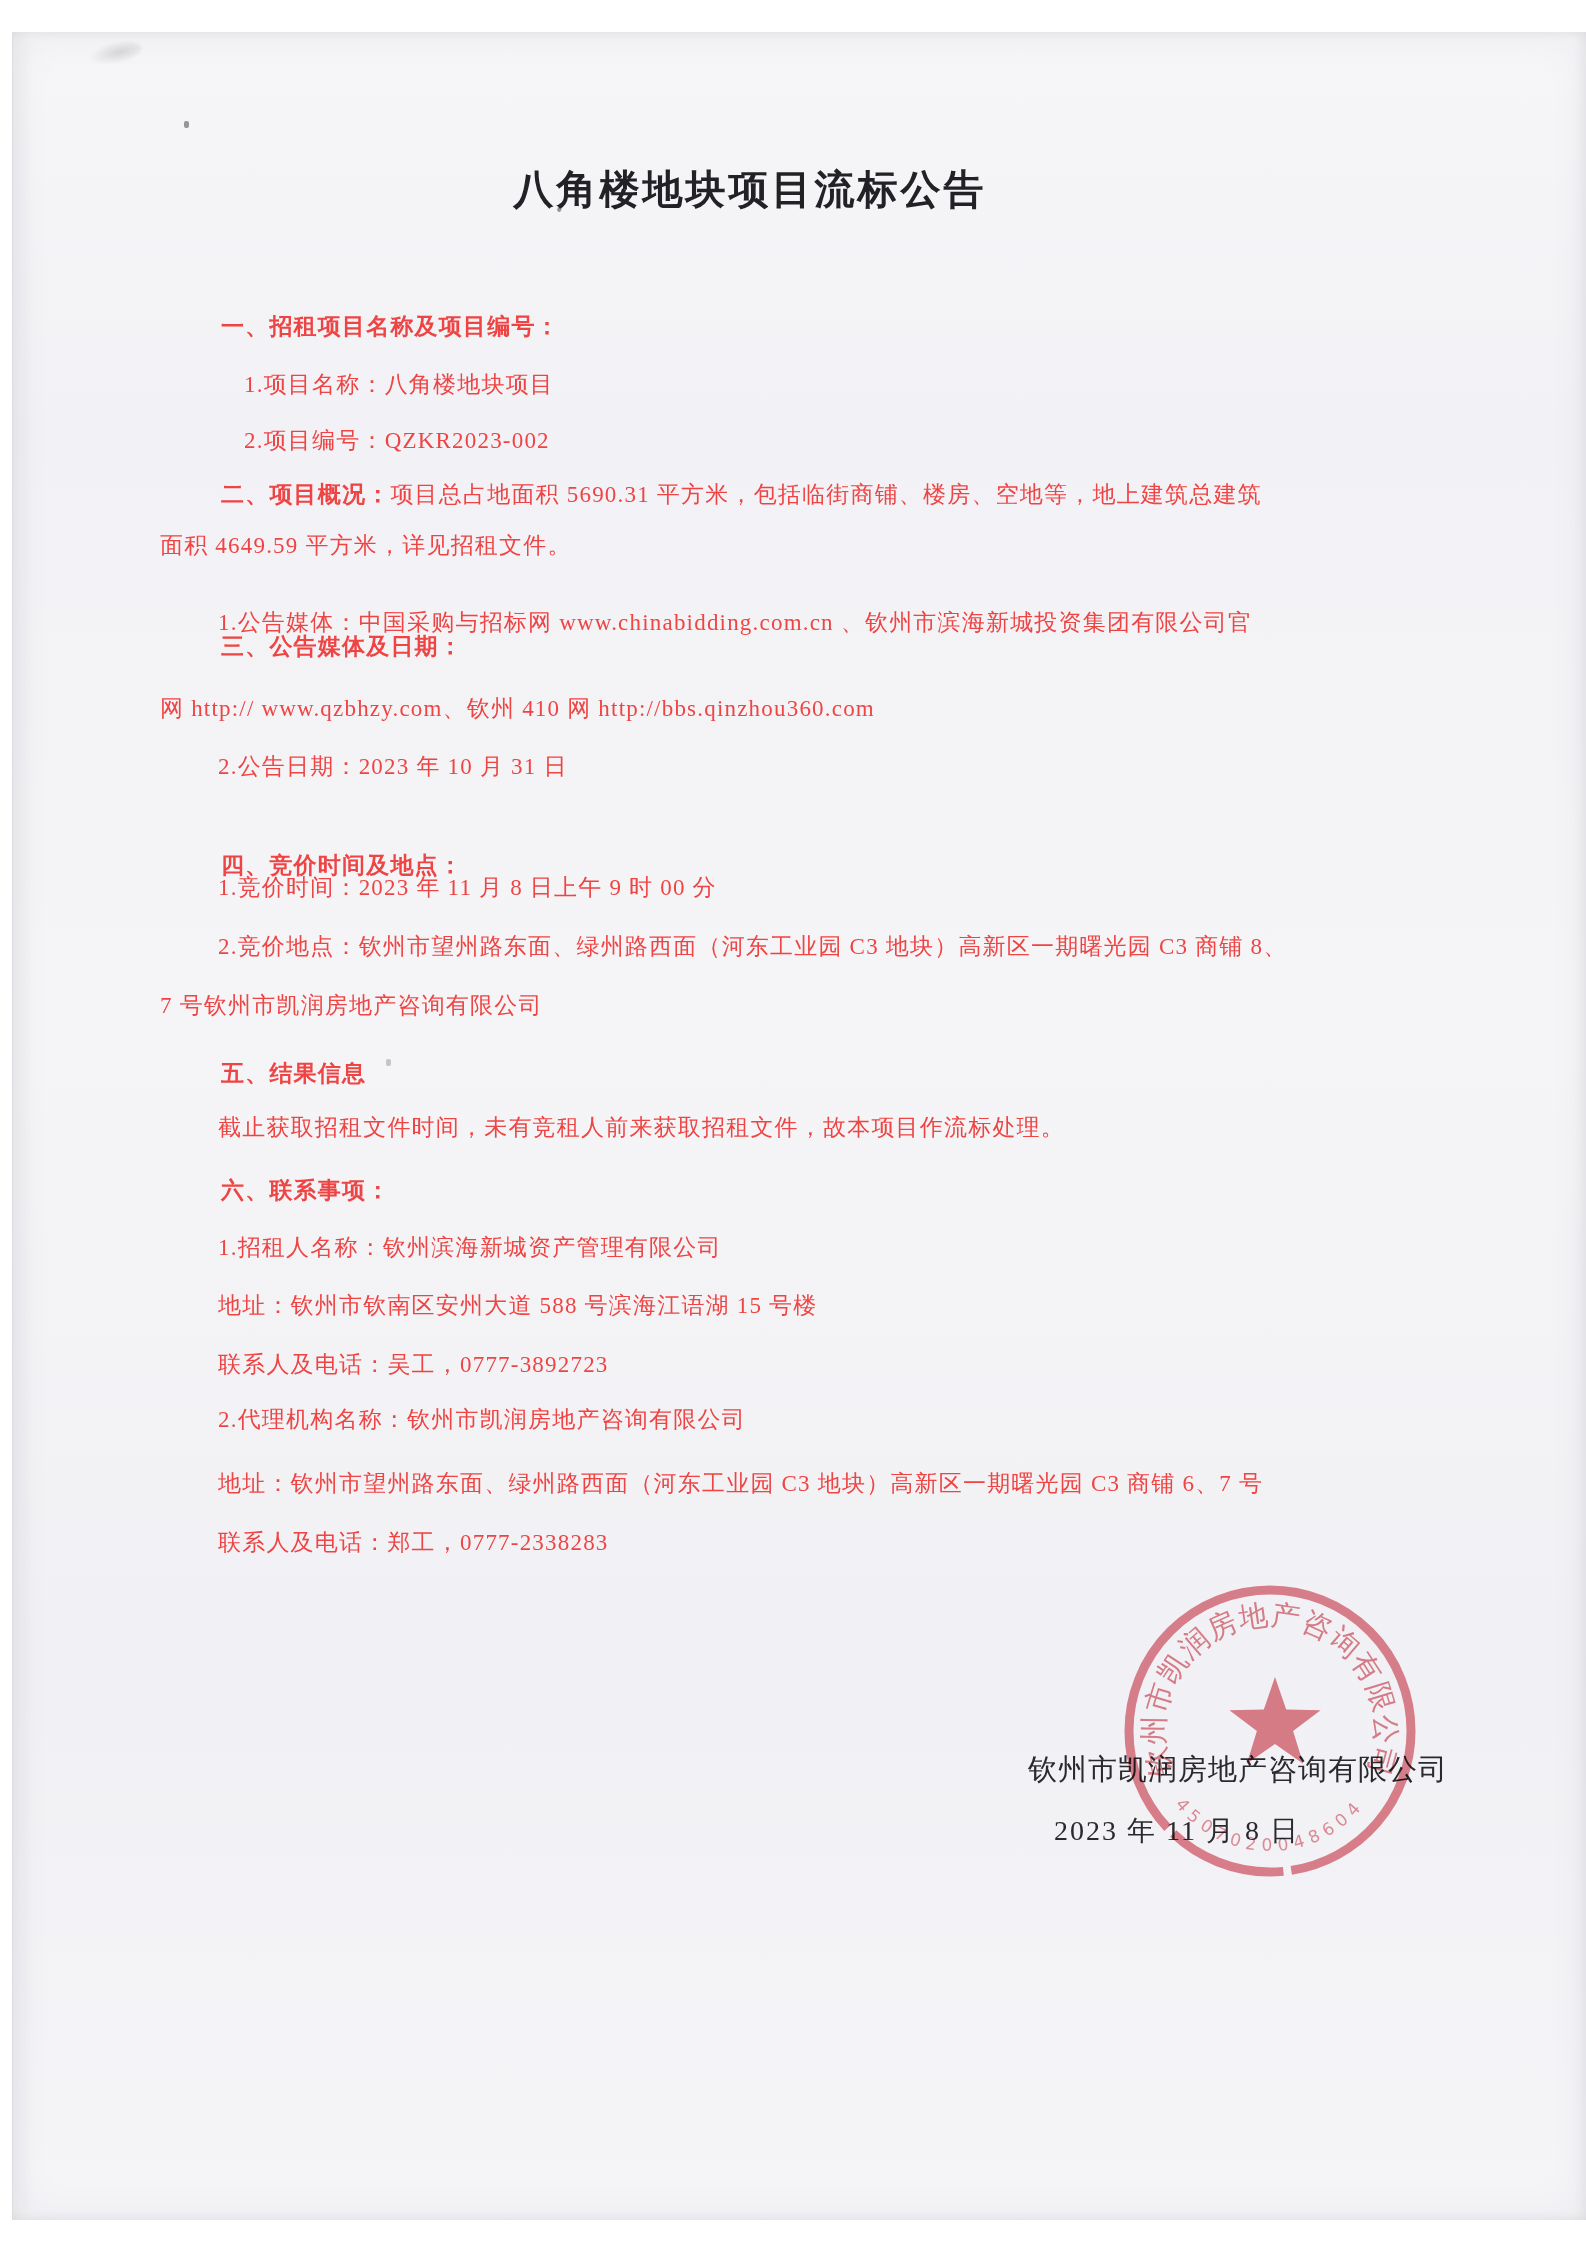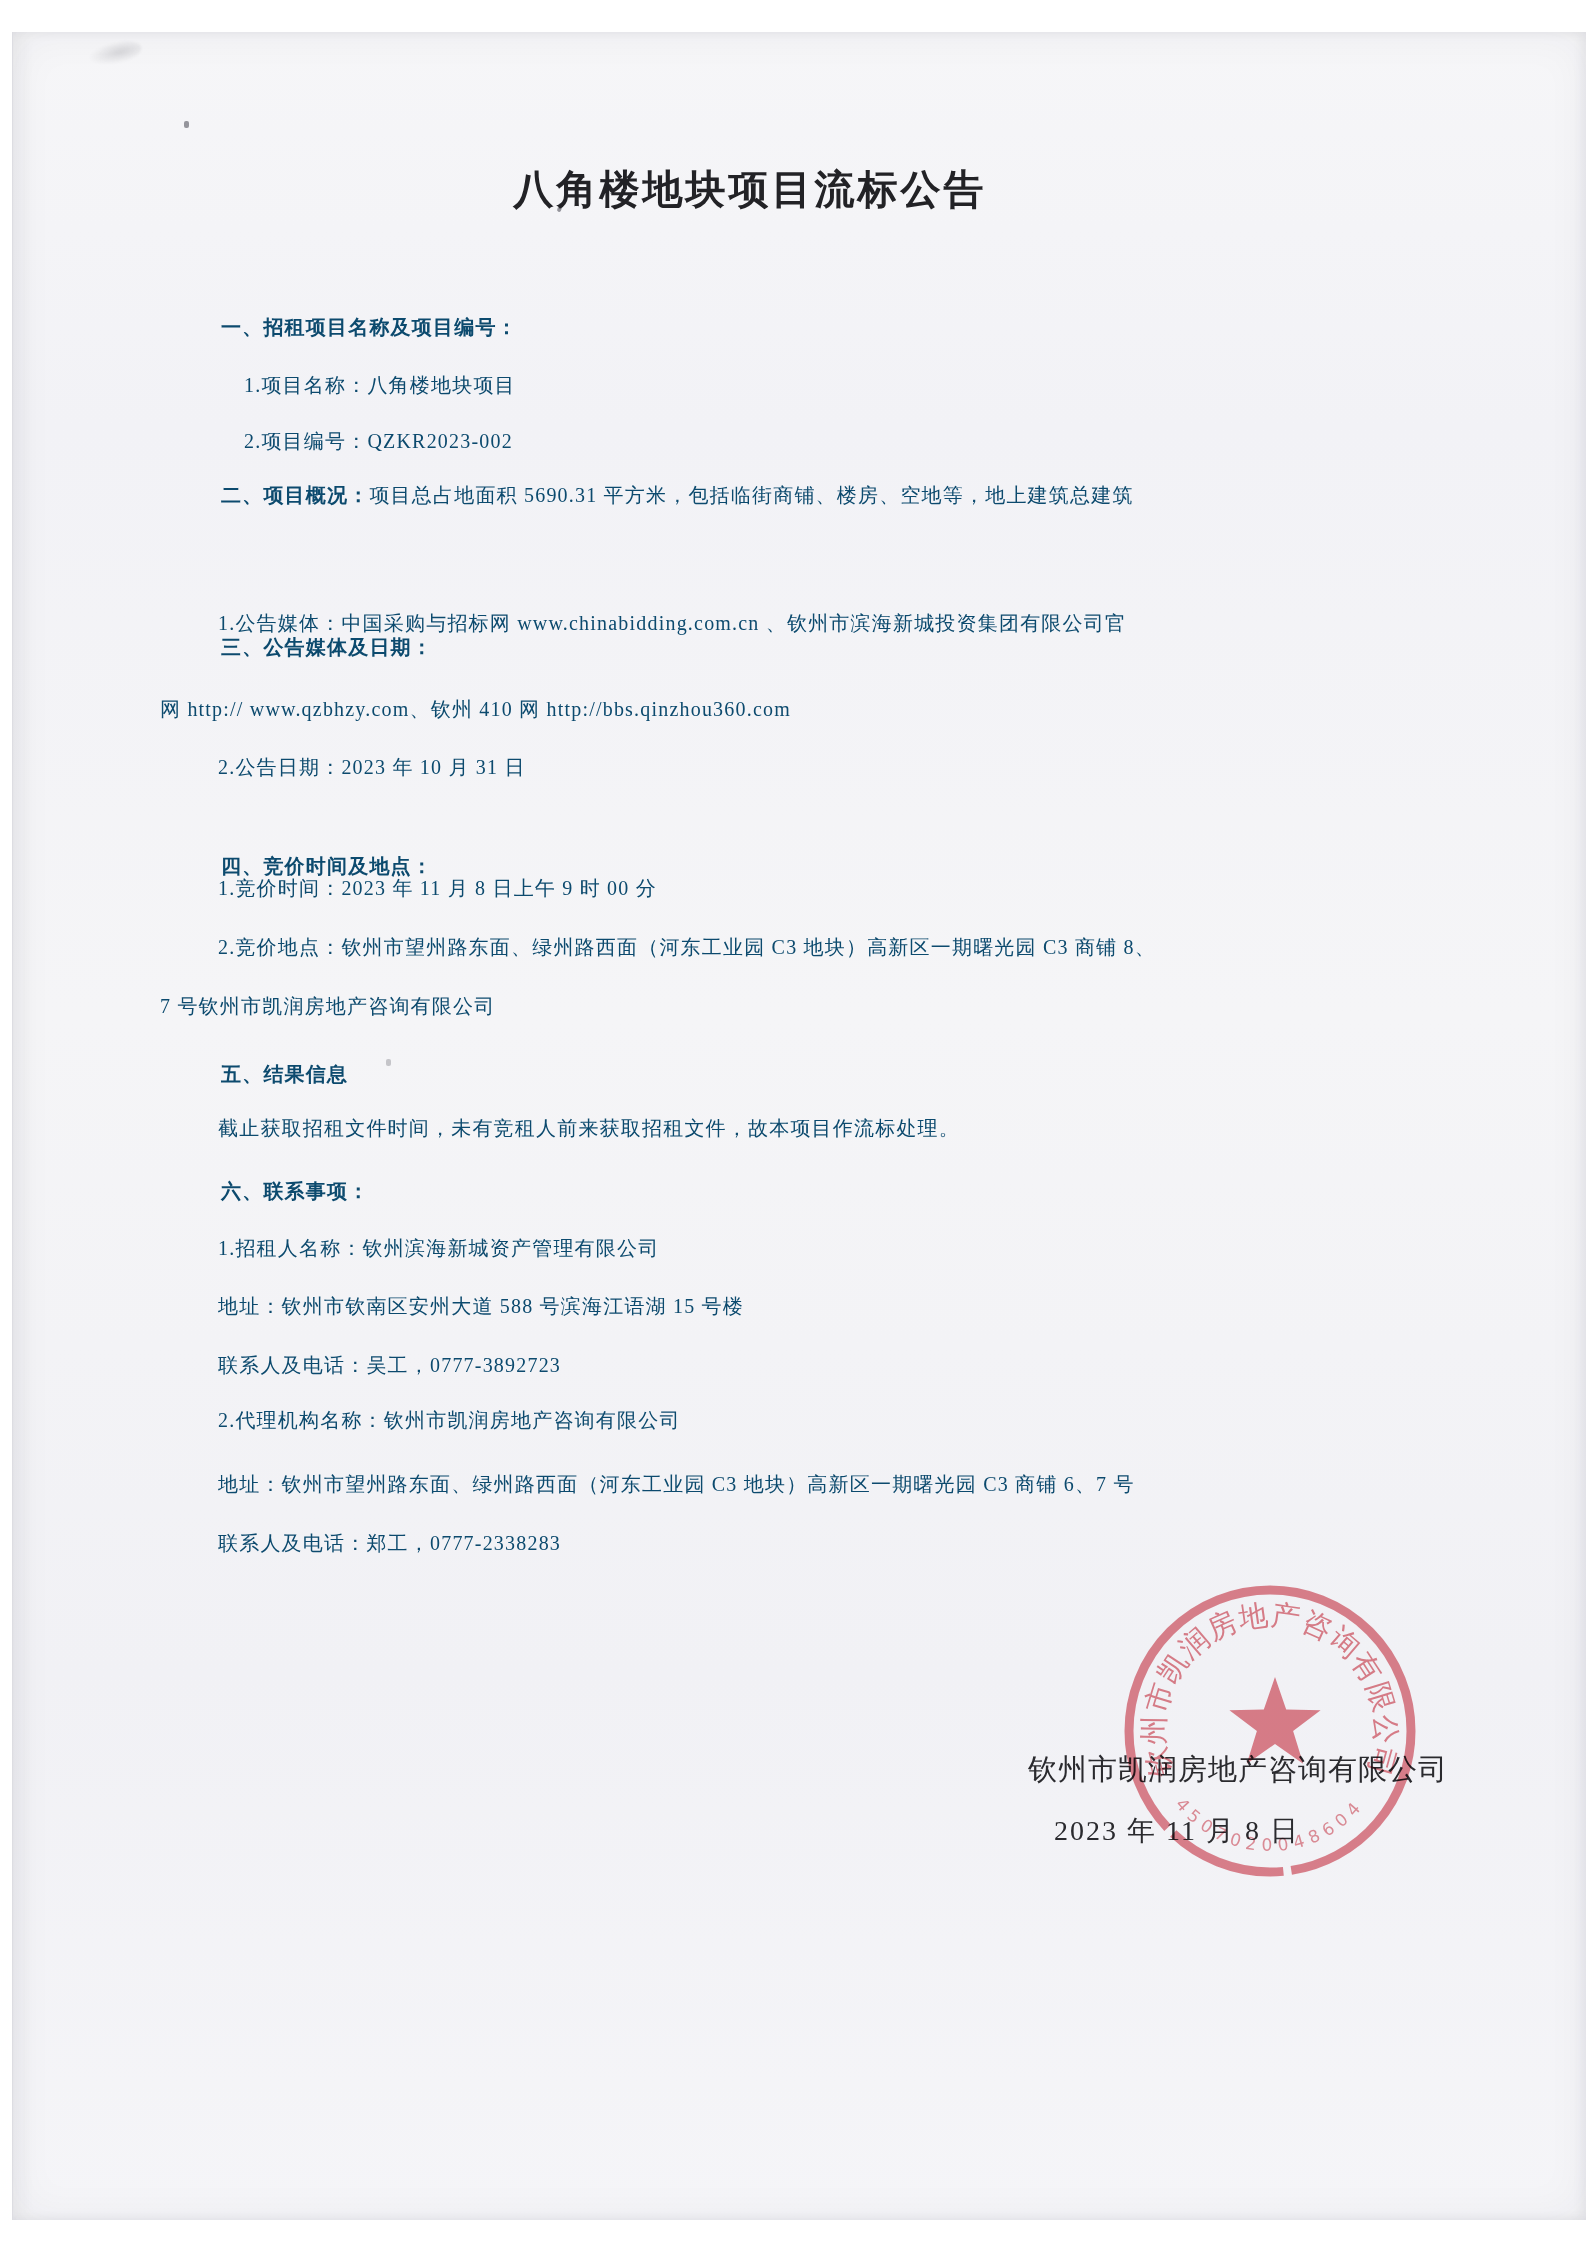--- a/index.html
+++ b/index.html
@@ -4,21 +4,21 @@
 <style>
   html,body{margin:0;padding:0;}
   body{background:#ffffff;font-family:"Liberation Serif","DejaVu Serif",serif;}
   #page{position:relative;width:1586px;height:2242px;background:#ffffff;overflow:hidden;}
   #paper{position:absolute;left:12px;top:32px;width:1574px;height:2188px;
          background:linear-gradient(180deg,#f6f6f8 0%,#f2f2f6 18%,#f5f5f7 45%,#f1f1f5 75%,#f5f5f8 100%);
          box-shadow:inset 0 0 46px rgba(40,40,60,0.05), inset 10px 0 14px rgba(40,40,60,0.04), inset -6px 0 10px rgba(40,40,60,0.05);
          border-left:1px solid #dddde2;}
   .title{position:absolute;top:162px;left:0px;right:86px;text-align:center;
          font-size:40px;font-weight:bold;color:#222226;letter-spacing:3px;white-space:nowrap;}
-  .ln{position:absolute;left:160px;white-space:nowrap;font-size:20px;color:#0c4a6e;letter-spacing:1.2px;line-height:34px;}
+  .ln{position:absolute;left:160px;white-space:nowrap;font-size:23px;color:#ef4444;letter-spacing:1.2px;line-height:34px;}
   .ln .b{font-weight:bold;}
   .ind-sec{padding-left:61px;}
   .ind-item{padding-left:58px;}
   .ind-item2{padding-left:84px;}
   .ind-none{padding-left:0px;}
   .sig-company{position:absolute;top:1750px;right:138px;font-size:29px;color:#2a2a2e;letter-spacing:1px;white-space:nowrap;}
   .sig-date{position:absolute;top:1812px;right:286px;font-size:28px;color:#2a2a2e;letter-spacing:2px;white-space:nowrap;}
   #seal{position:absolute;left:1120px;top:1581px;width:300px;height:300px;mix-blend-mode:multiply;opacity:0.88;}
   .smudge{position:absolute;left:88px;top:42px;width:54px;height:22px;border-radius:50%;
           background:radial-gradient(ellipse at 60% 50%, rgba(90,90,100,0.35), rgba(90,90,100,0.0) 70%);
@@ -35,20 +35,21 @@
   <div class="speck" style="left:184px;top:121px;"></div>
   <div class="speck" style="left:558px;top:203px;width:4px;height:9px;transform:rotate(20deg);"></div>
   <div class="speck" style="left:386px;top:1059px;opacity:.5;"></div>
 
   <div class="title">八角楼地块项目流标公告</div>
 
   <div class="ln ind-sec" style="top:310px;"><span class="b">一、招租项目名称及项目编号：</span><span></span></div>
   <div class="ln ind-item2" style="top:368px;"><span class="b"></span><span>1.项目名称：八角楼地块项目</span></div>
   <div class="ln ind-item2" style="top:424px;"><span class="b"></span><span>2.项目编号：QZKR2023-002</span></div>
   <div class="ln ind-sec" style="top:478px;"><span class="b">二、项目概况：</span><span>项目总占地面积 5690.31 平方米，包括临街商铺、楼房、空地等，地上建筑总建筑</span></div>
+  <div class="ln ind-none" style="top:529px;"><span class="b"></span><span>面积 4649.59 平方米，详见招租文件。</span></div>
   <div class="ln ind-sec" style="top:586px;margin-top:44px;"><span class="b">三、公告媒体及日期：</span><span></span></div>
   <div class="ln ind-item" style="top:606px;"><span class="b"></span><span>1.公告媒体：中国采购与招标网 www.chinabidding.com.cn 、钦州市滨海新城投资集团有限公司官</span></div>
   <div class="ln ind-none" style="top:692px;"><span class="b"></span><span>网 http:// www.qzbhzy.com、钦州 410 网 http://bbs.qinzhou360.com</span></div>
   <div class="ln ind-item" style="top:750px;text-align:center;"><span class="b"></span><span>2.公告日期：2023 年 10 月 31 日</span></div>
   <div class="ln ind-sec" style="top:813px;margin-top:36px;"><span class="b">四、竞价时间及地点：</span><span></span></div>
   <div class="ln ind-item" style="top:871px;"><span class="b"></span><span>1.竞价时间：2023 年 11 月 8 日上午 9 时 00 分</span></div>
   <div class="ln ind-item" style="top:930px;"><span class="b"></span><span>2.竞价地点：钦州市望州路东面、绿州路西面（河东工业园 C3 地块）高新区一期曙光园 C3 商铺 8、</span></div>
   <div class="ln ind-none" style="top:989px;"><span class="b"></span><span>7 号钦州市凯润房地产咨询有限公司</span></div>
   <div class="ln ind-sec" style="top:1057px;"><span class="b">五、结果信息</span><span></span></div>
   <div class="ln ind-item" style="top:1111px;"><span class="b"></span><span>截止获取招租文件时间，未有竞租人前来获取招租文件，故本项目作流标处理。</span></div>

